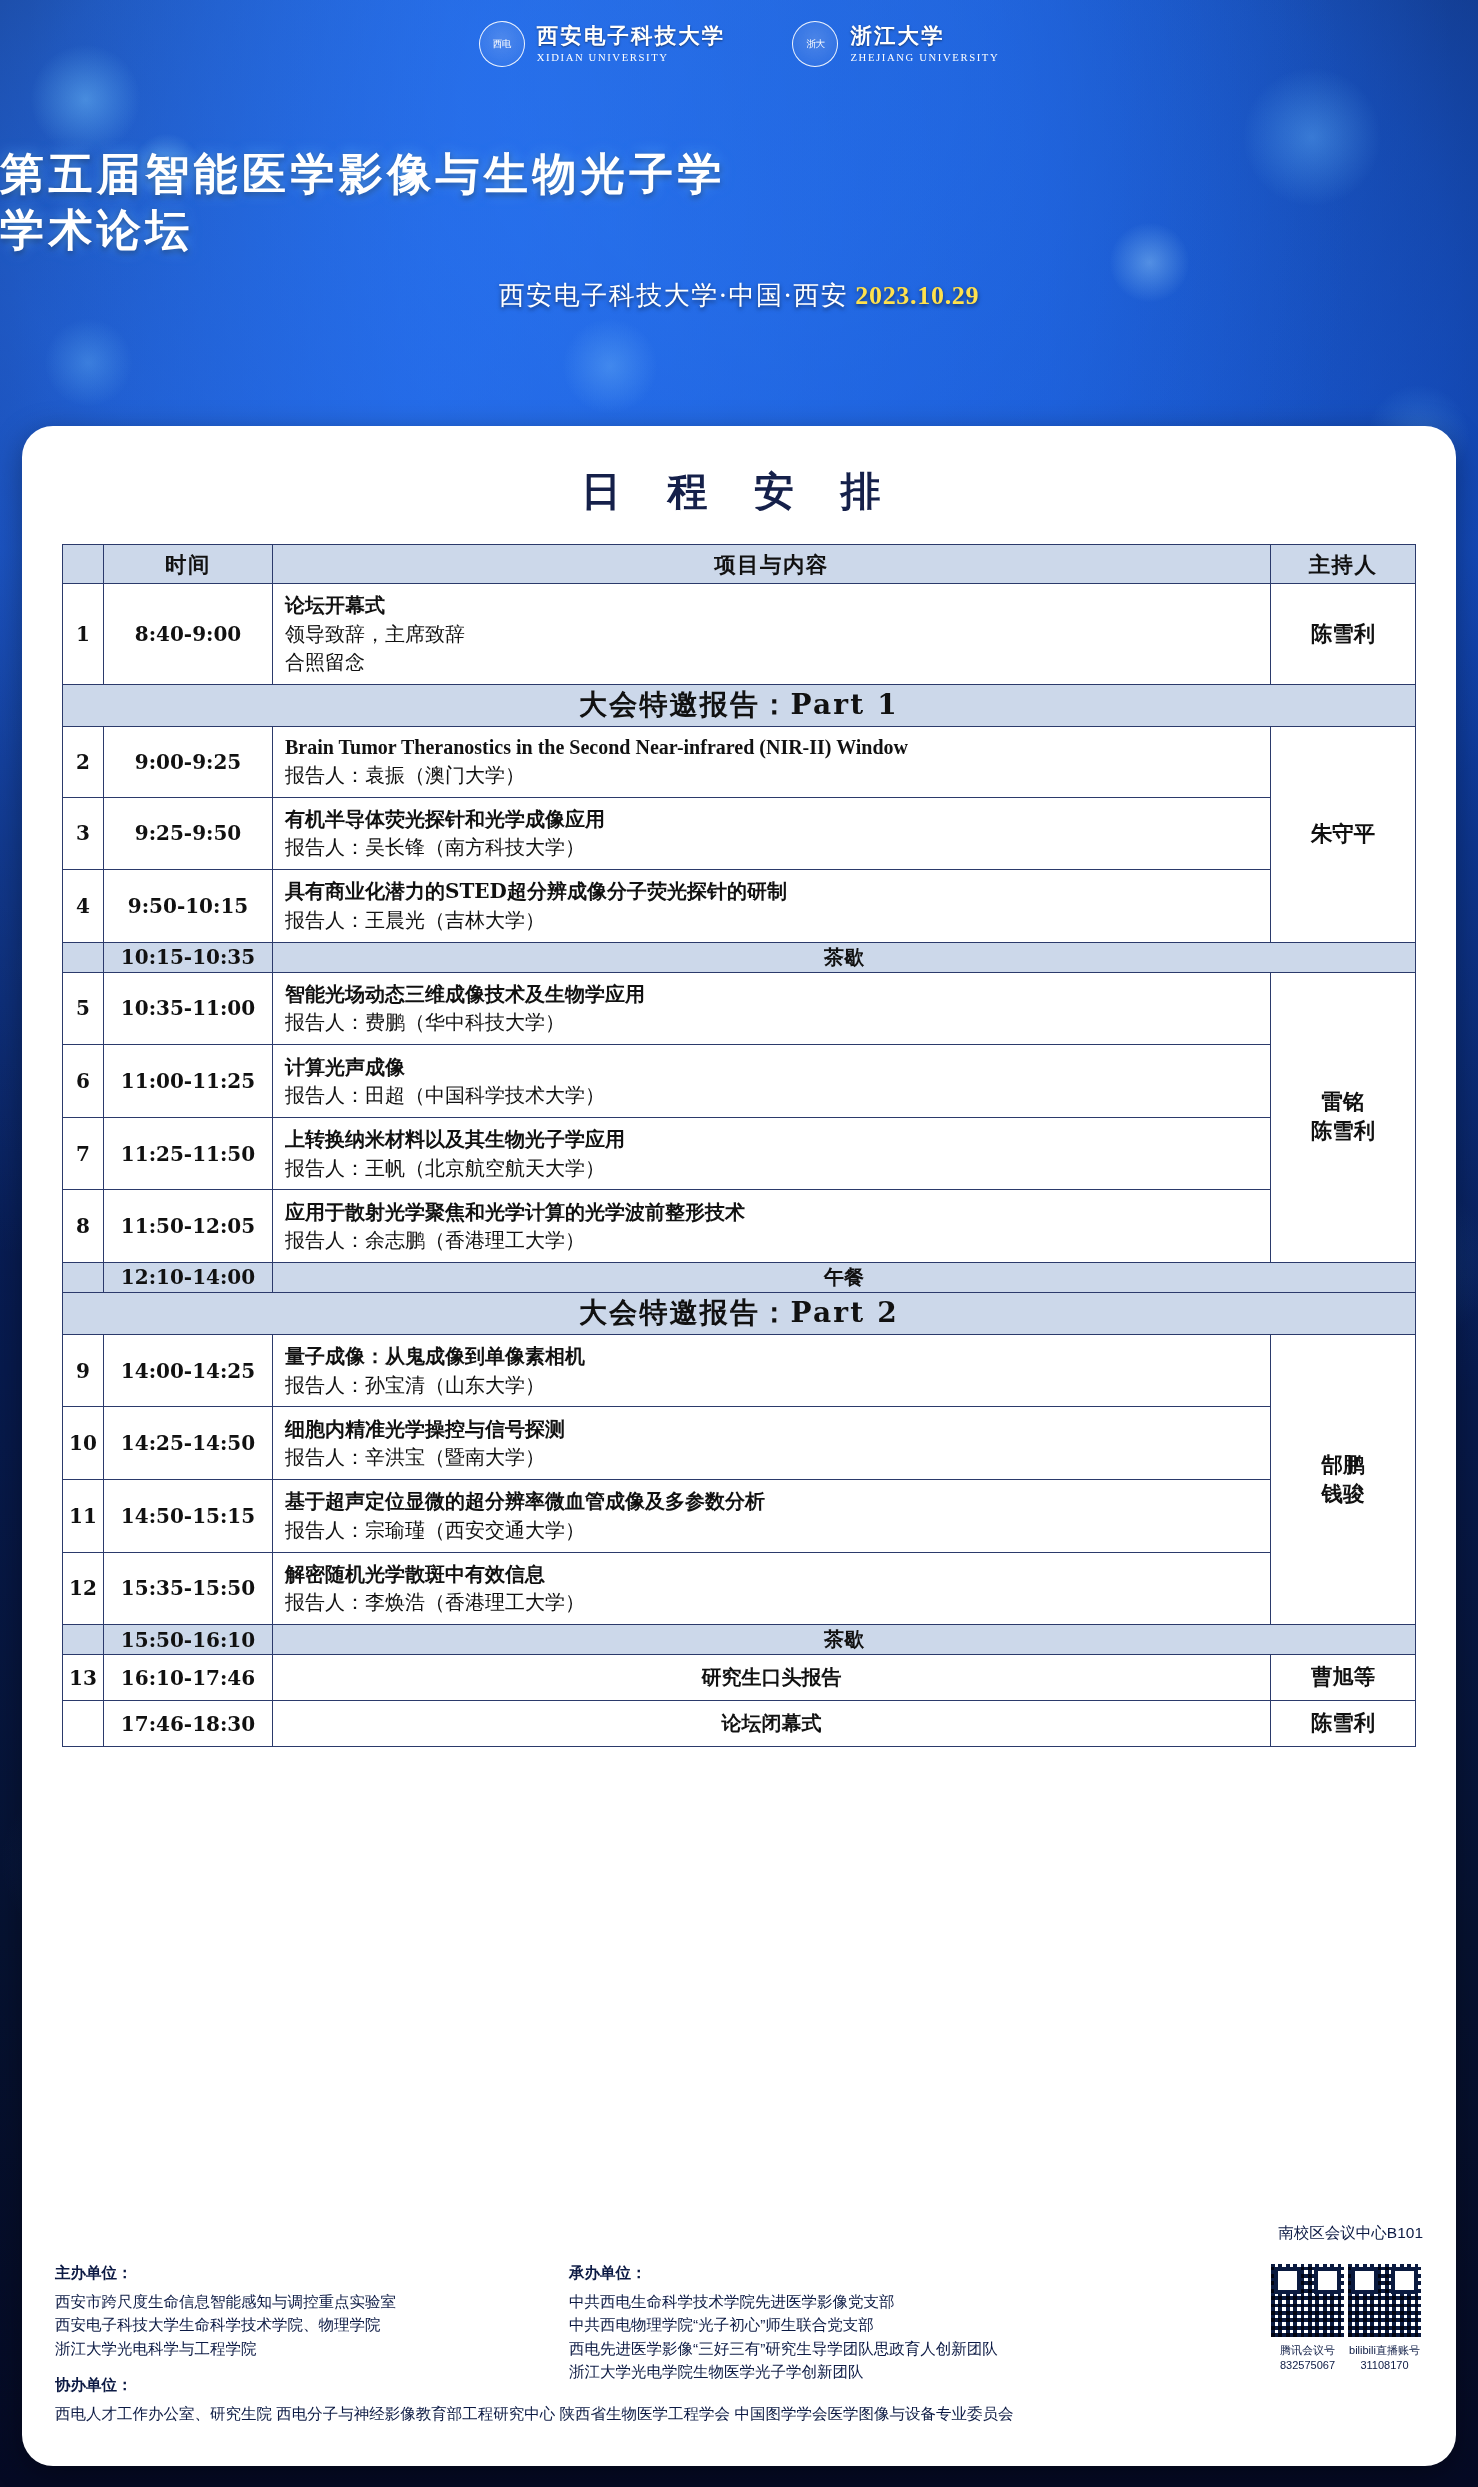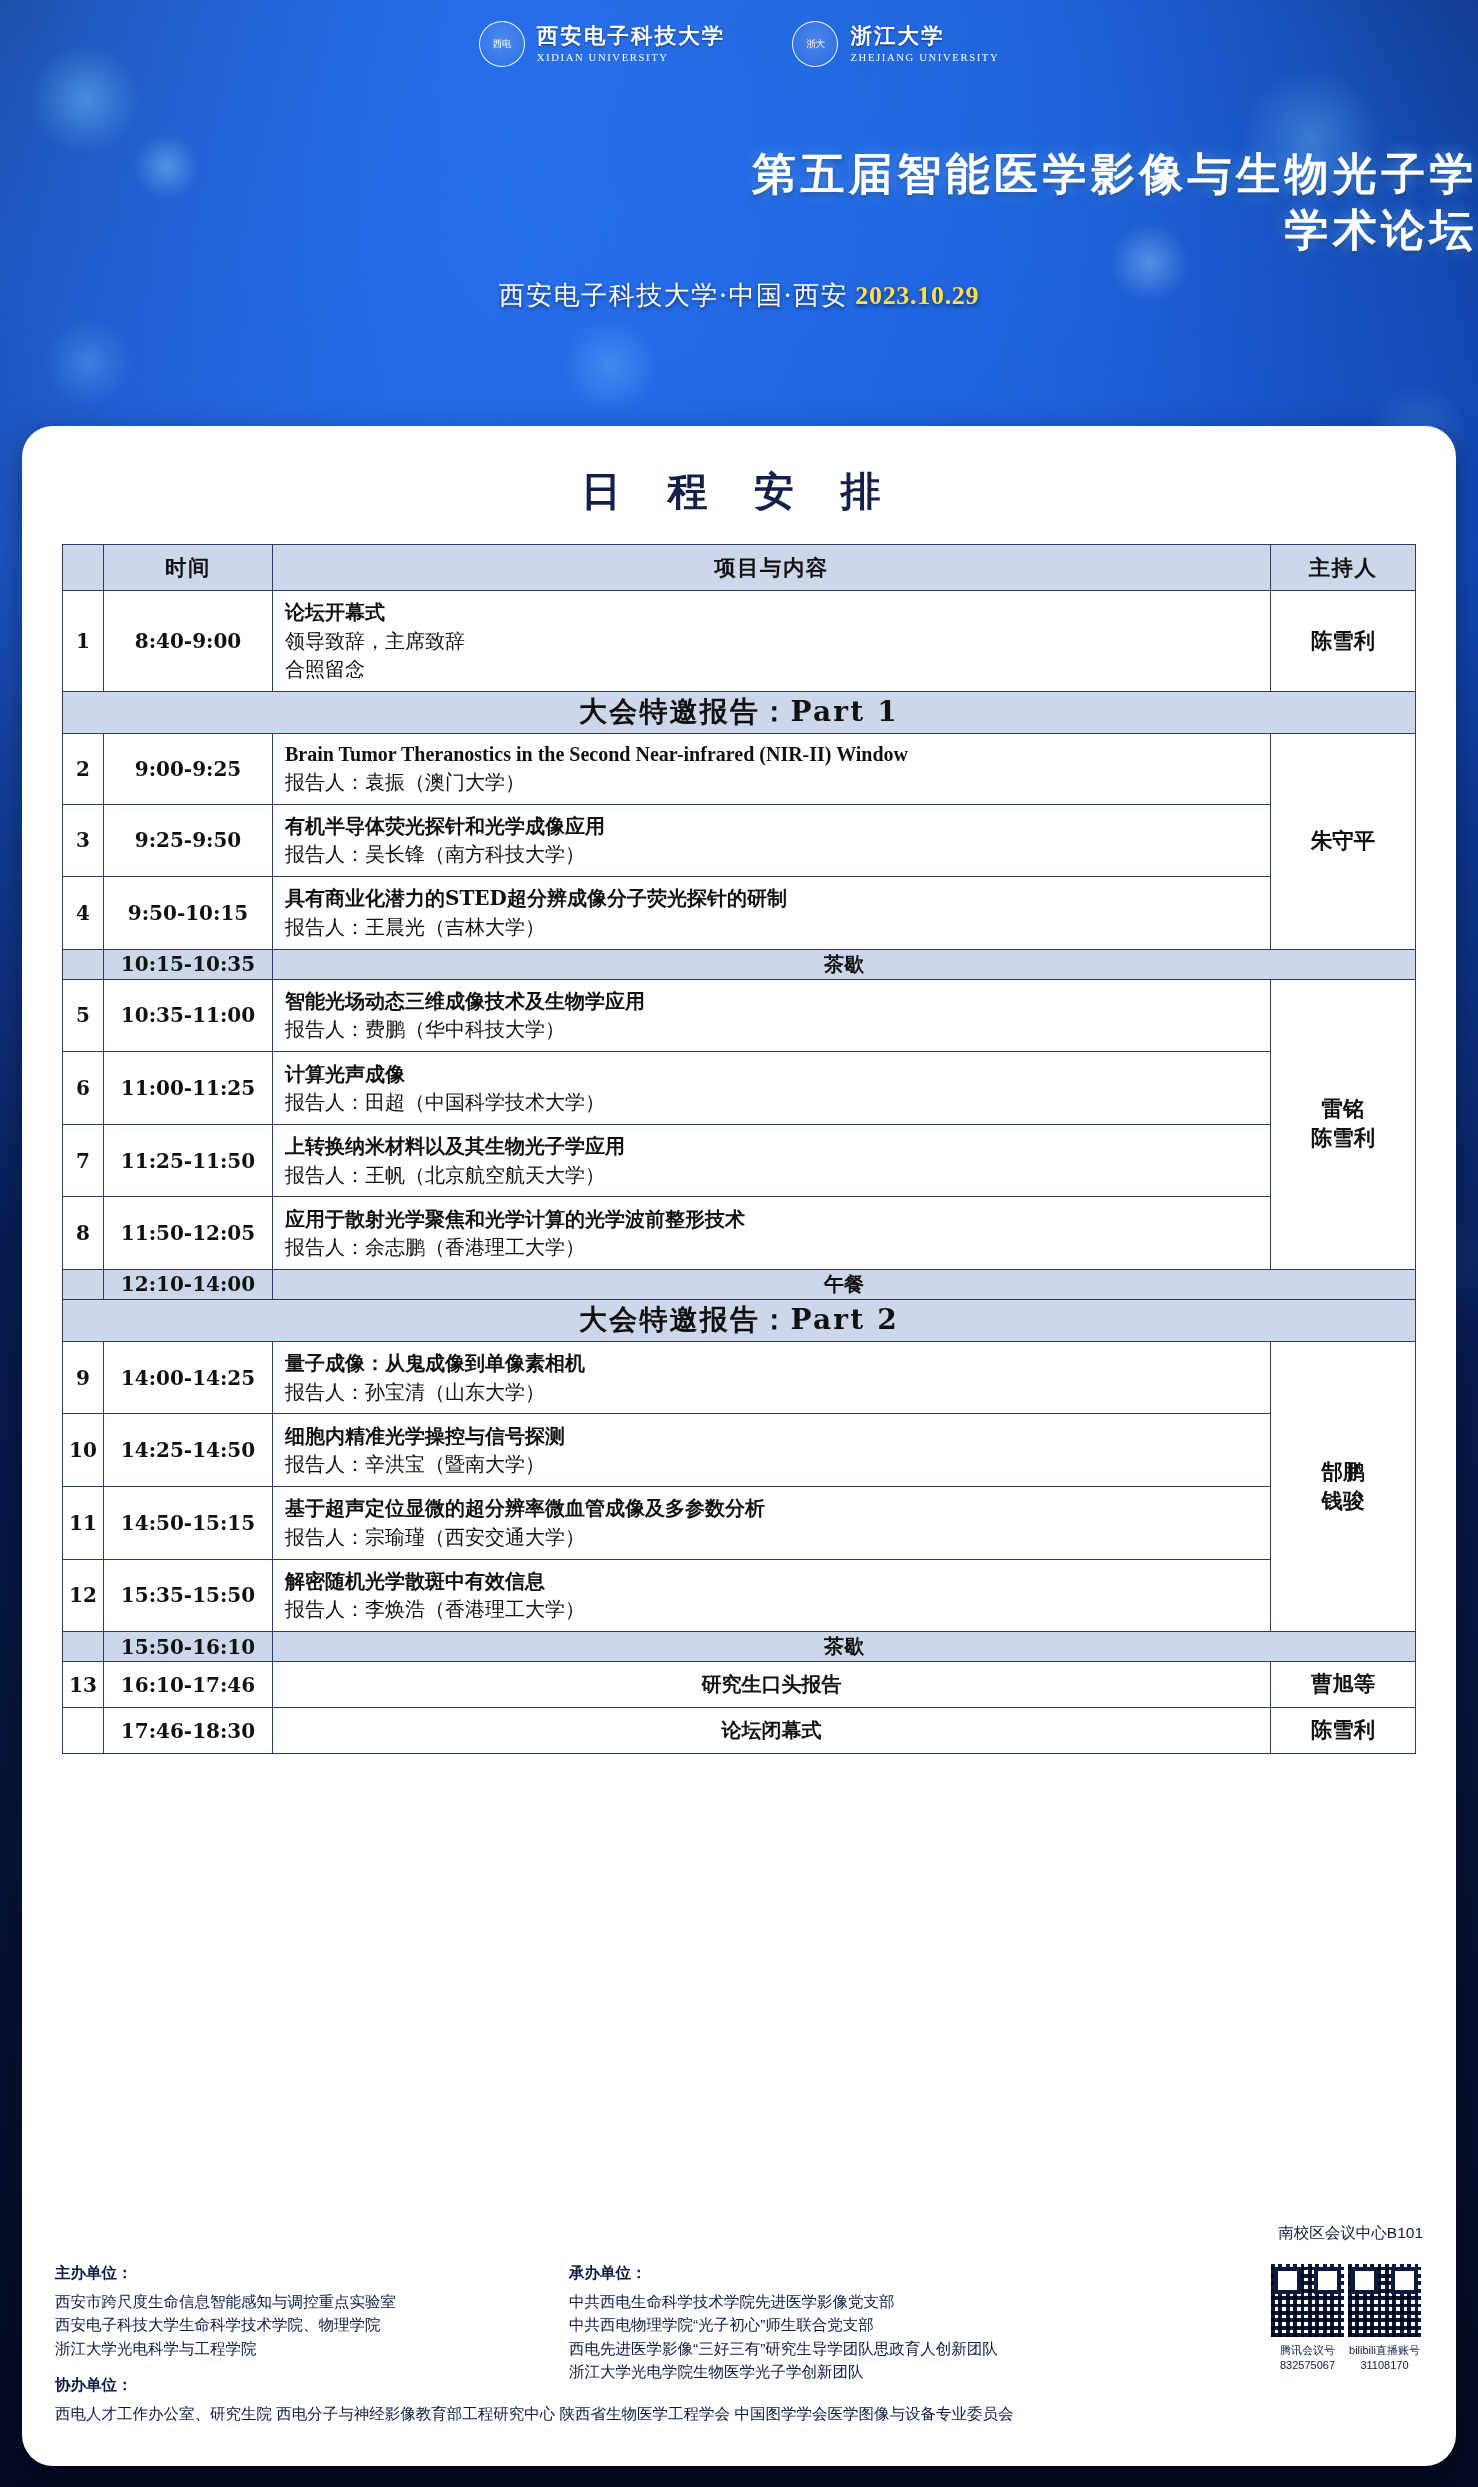--- a/index.html
+++ b/index.html
@@ -35,21 +35,21 @@
     width:46px; height:46px; border-radius:50%;
     border:1.8px solid rgba(255,255,255,.92);
     display:flex; align-items:center; justify-content:center;
     font-size:9.6px; letter-spacing:-0.7px; color:#fff;
     background: radial-gradient(circle at 50% 40%, rgba(255,255,255,.18), rgba(255,255,255,.02));
   }
   .logo-cn { font-family:"DejaVu Serif", serif; font-size:21.4px; font-weight:700; letter-spacing:2.2px; line-height:1.05; text-shadow:0 0.7px 2.2px rgba(0,0,0,.5); }
   .logo-en { font-family:"Liberation Serif", serif; font-size:10.7px; letter-spacing:1.6px; margin-top:3px; }
 
   
-  .title-wrap { position:absolute; top:146px; left:0; width:100%; text-align:right; z-index:5; }
+  .title-wrap { position:absolute; top:146px; left:0; width:100%; text-align:left; z-index:5; }
   .title-main {
     font-family:"DejaVu Serif", serif;
     font-size:44px; font-weight:700; color:#ffffff;
     letter-spacing:4.4px; line-height:1.28;
     text-shadow: 0 0 13.3px rgba(90,170,255,.85), 0 2.2px 6px rgba(0,0,0,.55);
   }
   .subtitle-row {
     margin-top:19px; display:flex; justify-content:center; align-items:baseline; gap:7px;
     font-family:"DejaVu Serif", serif;
   }
@@ -75,21 +75,21 @@
     font-family:"DejaVu Serif", serif; color:#111;
     table-layout:fixed;
   }
   table.agenda td, table.agenda th { border:1.2px solid #2b3a6b; vertical-align:middle; }
   col.c-no   { width:41px; }
   col.c-time { width:169px; }
   col.c-body { width:998px; }
   col.c-host { width:145px; }
 
   thead th {
-    background:#ccd8ea; font-size:21.4px; font-weight:700; height:46px; letter-spacing:1.5px;
+    background:#ccd8ea; font-size:21.4px; font-weight:700; height:39px; letter-spacing:1.5px;
   }
   td.no { text-align:center; font-size:20px; font-weight:700; }
   td.time { text-align:center; font-size:20px; font-weight:700; white-space:nowrap; }
   td.body { padding:7.4px 12px; font-size:20px; line-height:1.42; }
   td.host { text-align:center; font-size:21.4px; font-weight:700; line-height:1.35; }
   td.body .en { font-family:"Liberation Serif", serif; font-weight:700; font-size:20px; line-height:1.32; }
   td.body .ln { display:block; }
   td.body .ttl { font-weight:700; }
   .sect {
     background:#ccd8ea; text-align:center; font-family:"DejaVu Serif", serif;

